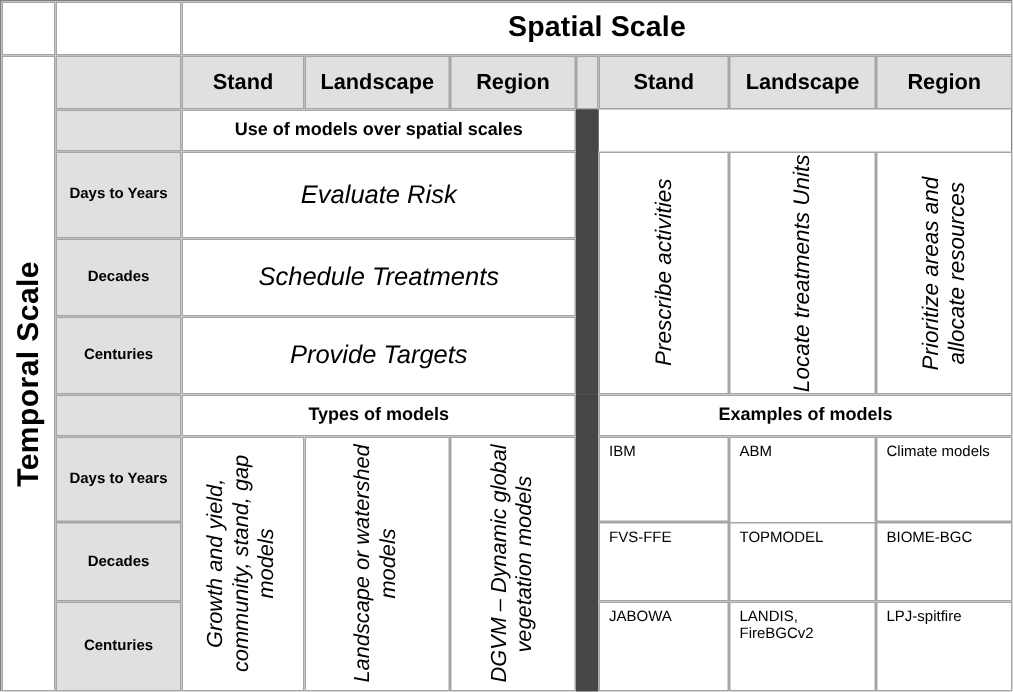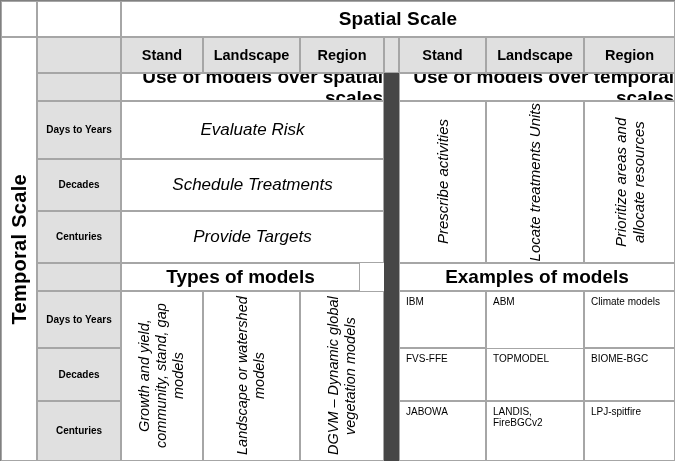--- a/index.html
+++ b/index.html
@@ -45,21 +45,21 @@
     font-weight: bold;
     font-size: 19px;
     letter-spacing: 0.1px;
   }
   .hdr-col {
     font-weight: bold;
     font-size: 14.5px;
   }
   .band {
     font-weight: bold;
-    font-size: 19px;
+    font-size: 12px;
     text-align: right;
   }
   .rowlab {
     font-weight: bold;
     font-size: 10px;
     padding: 0 3px;
   }
   .ital-h {
     font-style: italic;
     font-size: 17px;
@@ -117,21 +117,20 @@
 
   <div class="cell shade hdr-col" style="left:398px; top:36px; width:87px; height:36px;">Stand</div>
   <div class="cell shade hdr-col" style="left:485px; top:36px; width:98px; height:36px;">Landscape</div>
   <div class="cell shade hdr-col" style="left:583px; top:36px; width:91px; height:36px;">Region</div>
 
   <div class="cell dark" style="left:383px; top:72px; width:15px; height:190px;"></div>
   <div class="cell dark" style="left:383px; top:262px; width:15px; height:198px;"></div>
 
   <div class="cell shade" style="left:36px; top:72px; width:84px; height:28px;"></div>
   <div class="cell plain band" style="left:120px; top:72px; width:263px; height:28px;">Use of models over spatial scales</div>
-  <div class="cell plain band" style="left:398px; top:72px; width:276px; height:28px;">Use of models over temporal scales</div>
 
   <div class="cell shade rowlab" style="left:36px; top:100px; width:84px; height:58px;">Days to Years</div>
 
   <div class="cell shade rowlab" style="left:36px; top:158px; width:84px; height:52px;">Decades</div>
 
   <div class="cell shade rowlab" style="left:36px; top:210px; width:84px; height:52px;">Centuries</div>
 
   <div class="cell plain ital-h" style="left:120px; top:100px; width:263px; height:58px;">Evaluate Risk</div>
   <div class="cell plain ital-h" style="left:120px; top:158px; width:263px; height:52px;">Schedule Treatments</div>
   <div class="cell plain ital-h" style="left:120px; top:210px; width:263px; height:52px;">Provide Targets</div>
@@ -140,21 +139,21 @@
     <span class="ital-v">Prescribe activities</span>
   </div>
   <div class="cell plain" style="left:485px; top:100px; width:98px; height:162px;">
     <span class="ital-v">Locate treatments Units</span>
   </div>
   <div class="cell plain" style="left:583px; top:100px; width:91px; height:162px;">
     <span class="ital-v">Prioritize areas and allocate resources</span>
   </div>
 
   <div class="cell shade" style="left:36px; top:262px; width:84px; height:28px;"></div>
-  <div class="cell plain band" style="left:120px; top:262px; width:239px; height:28px;">Types of models</div>
+  <div class="cell plain band" style="left:120px; top:262px; width:263px; height:28px;">Types of models</div>
   <div class="cell plain band" style="left:398px; top:262px; width:276px; height:28px;">Examples of models</div>
 
   <div class="cell shade rowlab" style="left:36px; top:290px; width:84px; height:57px;">Days to Years</div>
   <div class="cell shade rowlab" style="left:36px; top:347px; width:84px; height:53px;">Decades</div>
   <div class="cell shade rowlab" style="left:36px; top:400px; width:84px; height:60px;">Centuries</div>
 
   <div class="cell plain" style="left:120px; top:290px; width:82px; height:170px;">
     <span class="ital-v-sm">Growth and yield, community, stand, gap models</span>
   </div>
   <div class="cell plain" style="left:202px; top:290px; width:97px; height:170px;">

